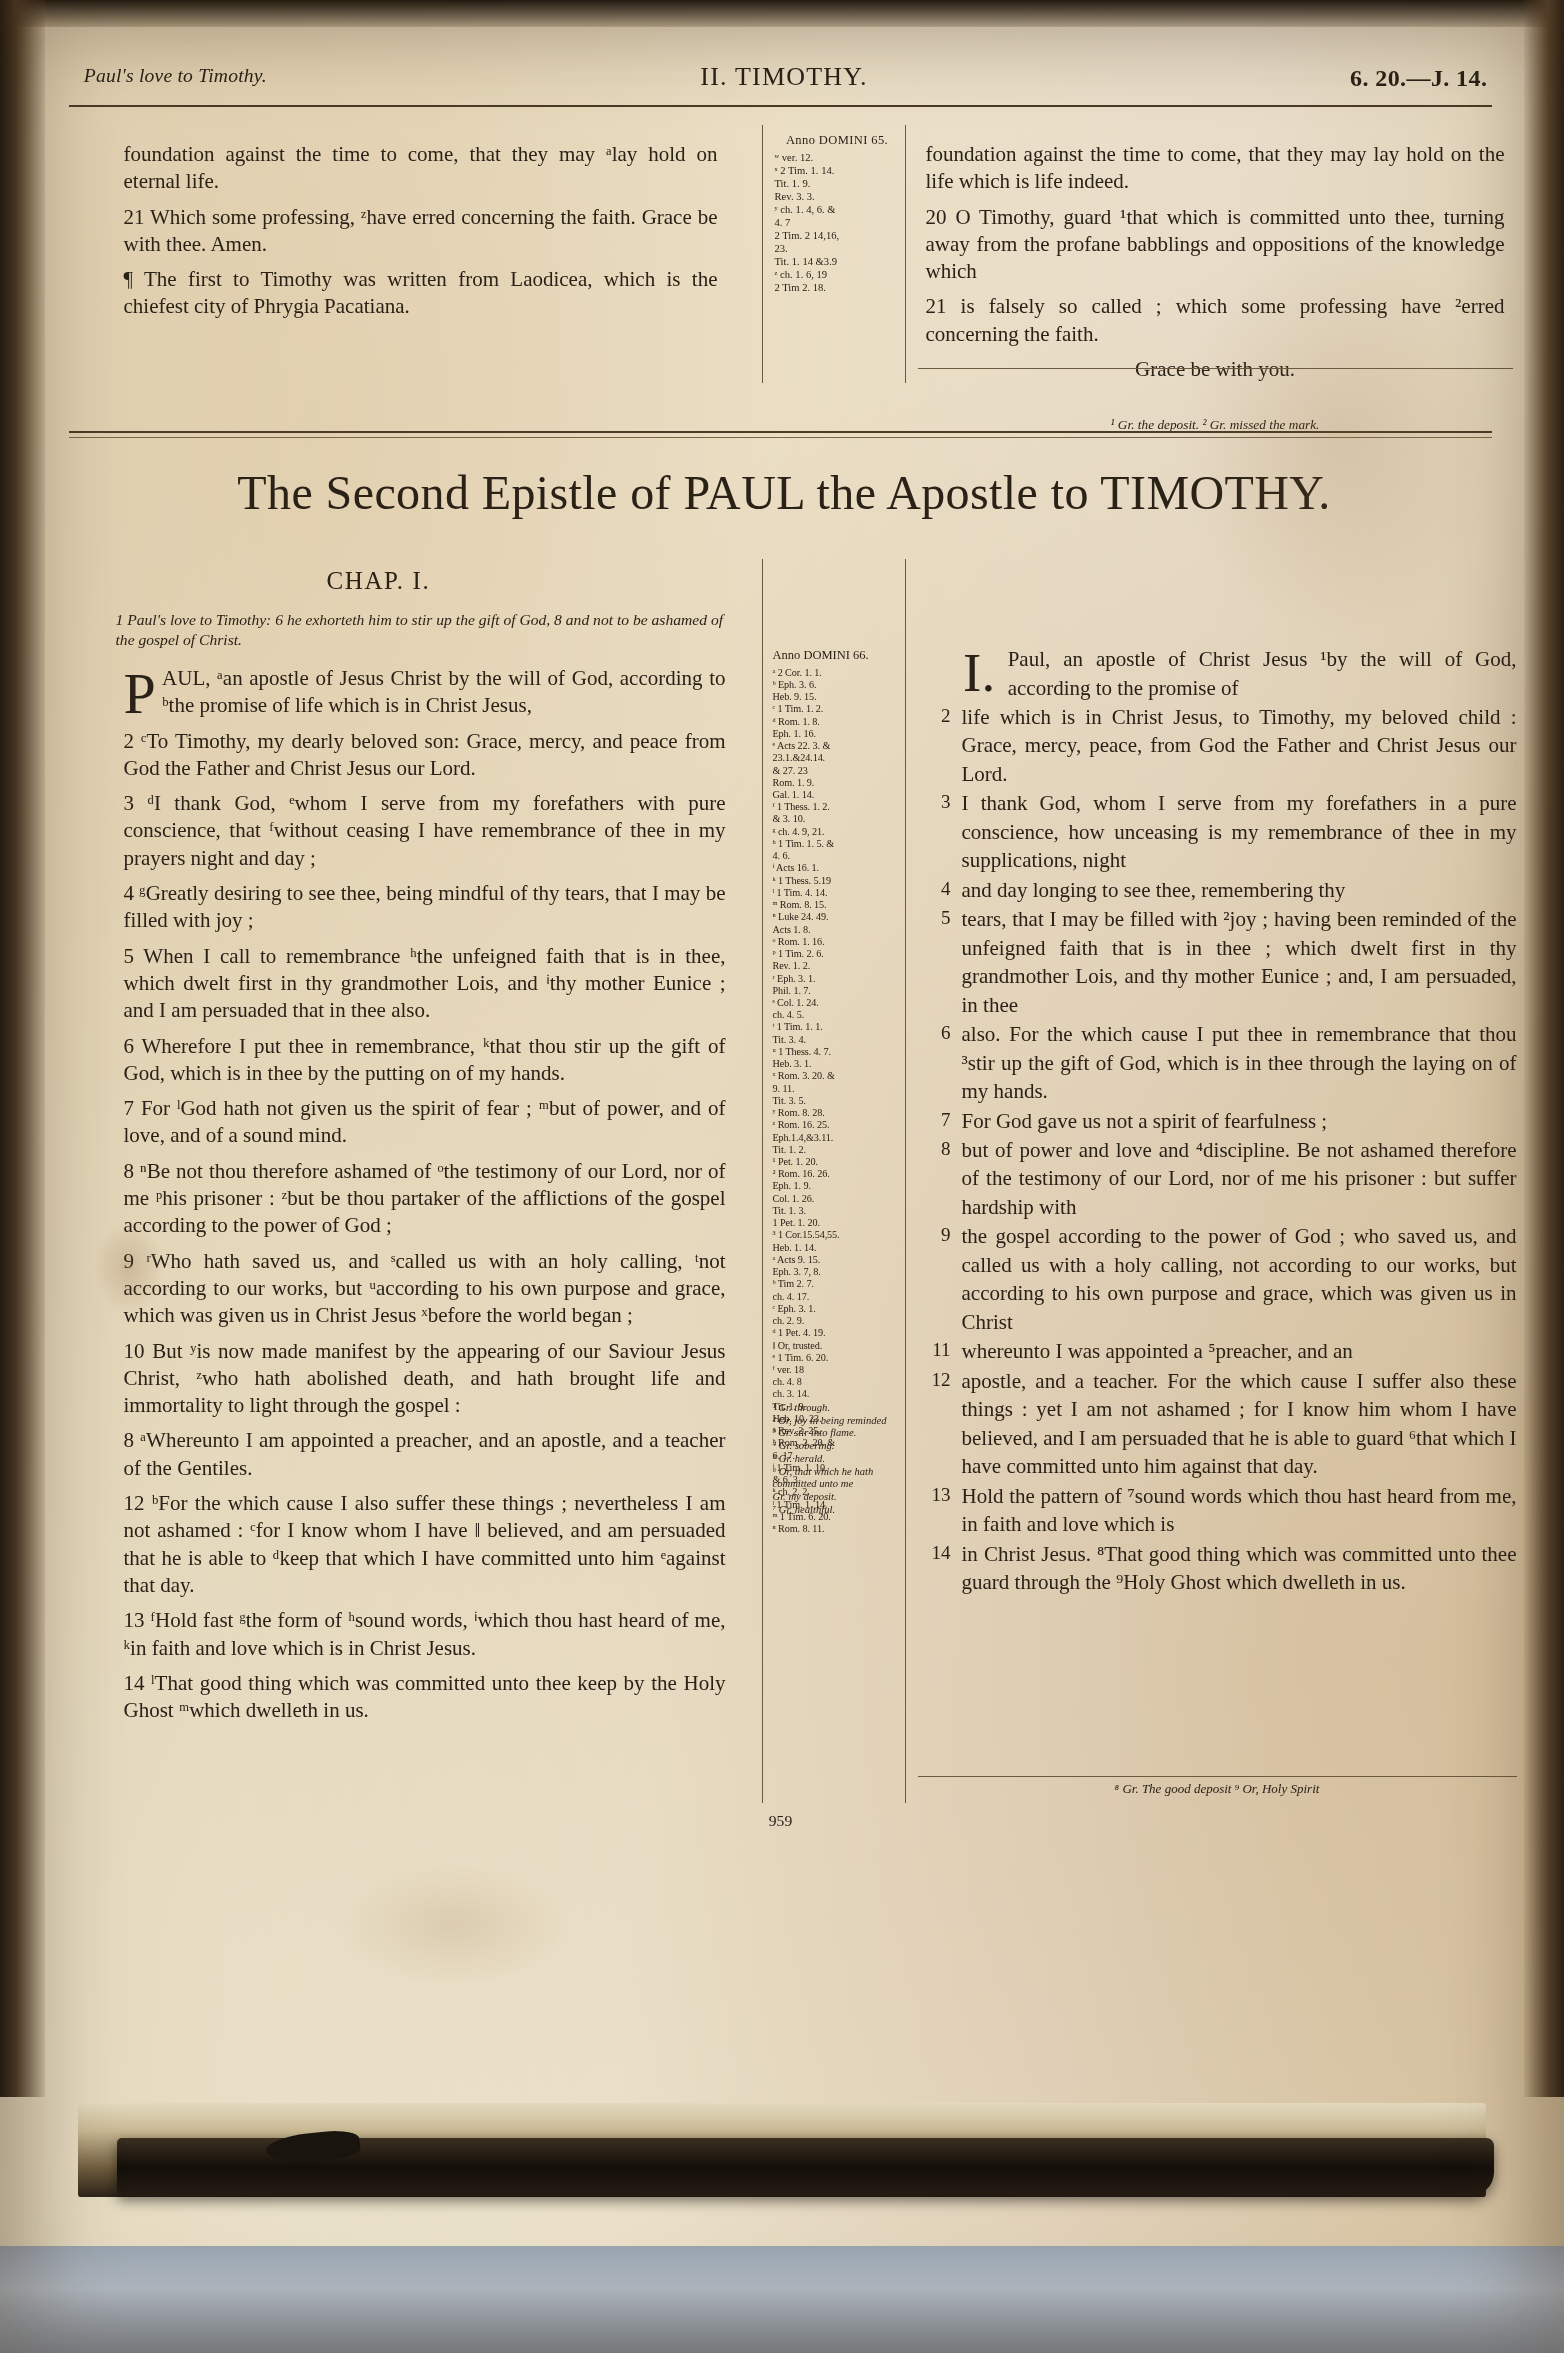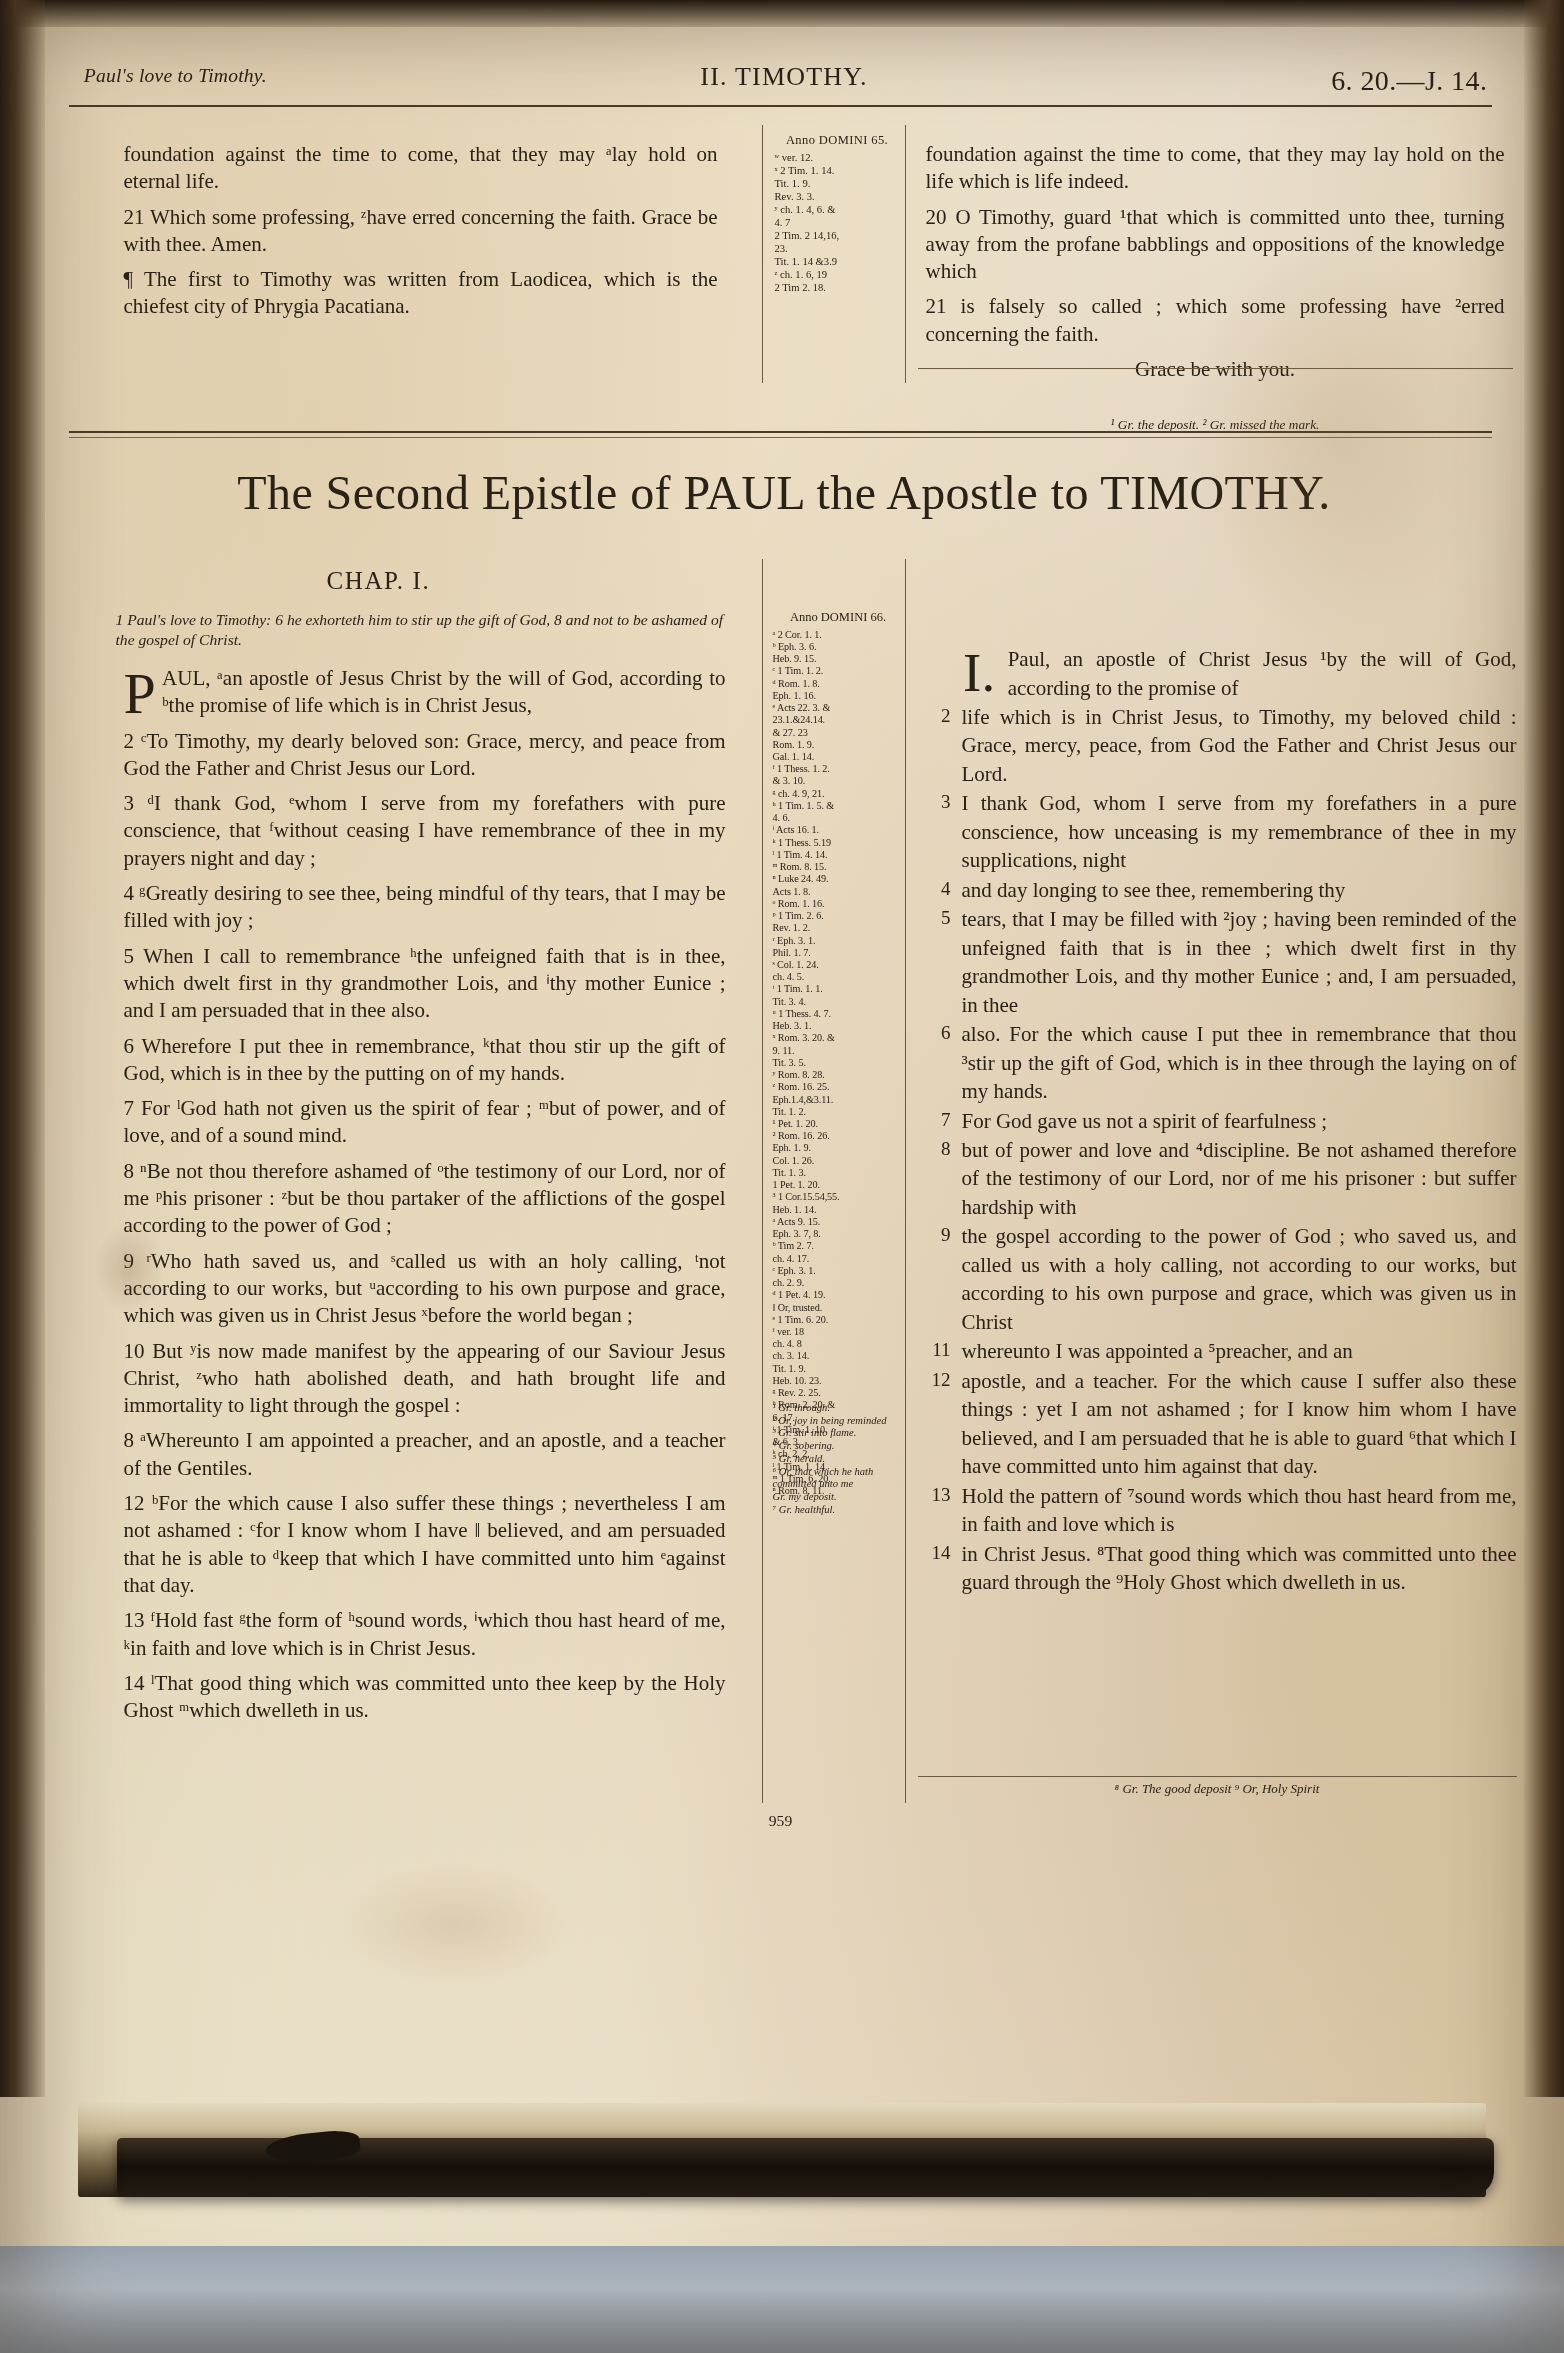--- a/index.html
+++ b/index.html
@@ -41,21 +41,21 @@
   .desk{position:absolute;left:0;top:2246px;width:1565px;height:108px;
     background:linear-gradient(180deg,#9aa5b1 0%, #b6c0ca 40%, #8e99a5 100%);z-index:26;}
 
   .content{position:absolute;left:45px;top:27px;width:1479px;height:2058px;z-index:10;
     color:#2a2117;}
 
   
   .runhead{position:absolute;left:31px;top:38px;width:1416px;height:31px;}
   .runhead .left{position:absolute;left:7.8px;top:0;font-style:italic;font-size:19.6px;letter-spacing:0.2px;}
   .runhead .center{position:absolute;left:0;right:0;top:-3.1px;text-align:center;font-size:26px;letter-spacing:1.2px;}
-  .runhead .right{position:absolute;right:4.7px;top:0;font-size:28px;font-weight:normal;letter-spacing:0.4px;}
+  .runhead .right{position:absolute;right:4.7px;top:0;font-size:24px;font-weight:bold;letter-spacing:0.4px;}
   .rule{position:absolute;left:23.5px;width:1423px;height:1.6px;background:#4a3a26;}
 
   
   .topblock{position:absolute;left:23.5px;top:106px;width:1424px;height:290px;}
   .col{position:absolute;font-size:21px;line-height:1.30;text-align:justify;}
   .colA{left:47px;top:0;width:610px;}
   .colB{left:849px;top:0;width:595px;}
   .center-refs{position:absolute;left:706px;top:0;width:125px;font-size:10.6px;line-height:1.22;}
   .center-refs .anno{text-align:center;font-size:12.5px;line-height:1.18;margin-bottom:4.7px;letter-spacing:0.4px;}
   .vline{position:absolute;width:1.6px;background:#6b5a40;}
@@ -74,21 +74,21 @@
 
   .leftcol{position:absolute;left:47px;top:114px;width:618px;font-size:21px;line-height:1.30;text-align:justify;}
   .rightcol{position:absolute;left:849px;top:102px;width:599px;font-size:21px;line-height:1.36;text-align:justify;}
   .rightcol .v{display:flex;margin-bottom:0.8px;}
   .rightcol .v .num{width:33px;flex:0 0 33px;text-align:right;padding-right:11px;font-size:19px;}
   .rightcol .v .txt{flex:1;}
   .dropcap{float:left;font-size:58px;line-height:47px;padding:4.7px 6.3px 0 0;}
   .dropcapR{float:left;font-size:55px;line-height:44px;padding:6.3px 12.5px 0 1.6px;}
 
   .midrefs{position:absolute;left:704px;top:67px;width:131px;font-size:10.2px;line-height:1.20;}
-  .midrefs .anno{text-align:center;font-size:12.5px;line-height:1.18;margin-bottom:3.9px;}
+  .midrefs .anno{text-align:left;font-size:12.5px;line-height:1.18;margin-bottom:3.9px;margin-top:38px;}
   .midrefs .refs{letter-spacing:-0.1px;}
   .midnotes{position:absolute;left:704px;top:859px;width:131px;font-size:10.6px;line-height:1.20;font-style:italic;}
 
   .pagenum{position:absolute;left:0;right:0;top:1269px;text-align:center;font-size:15.6px;}
   .botnotes{position:absolute;left:849px;top:1238px;width:599px;text-align:center;font-size:13px;font-style:italic;}
 
   .stain{position:absolute;border-radius:50%;pointer-events:none;z-index:20;}
   .s1{left:94px;top:1221px;width:70px;height:94px;background:radial-gradient(ellipse,rgba(120,80,40,0.22),rgba(120,80,40,0) 70%);}
   .s2{left:1174px;top:235px;width:329px;height:407px;background:radial-gradient(ellipse,rgba(140,100,50,0.16),rgba(140,100,50,0) 70%);}
   .s3{left:336px;top:1862px;width:235px;height:125px;background:radial-gradient(ellipse,rgba(150,110,60,0.16),rgba(150,110,60,0) 70%);}

